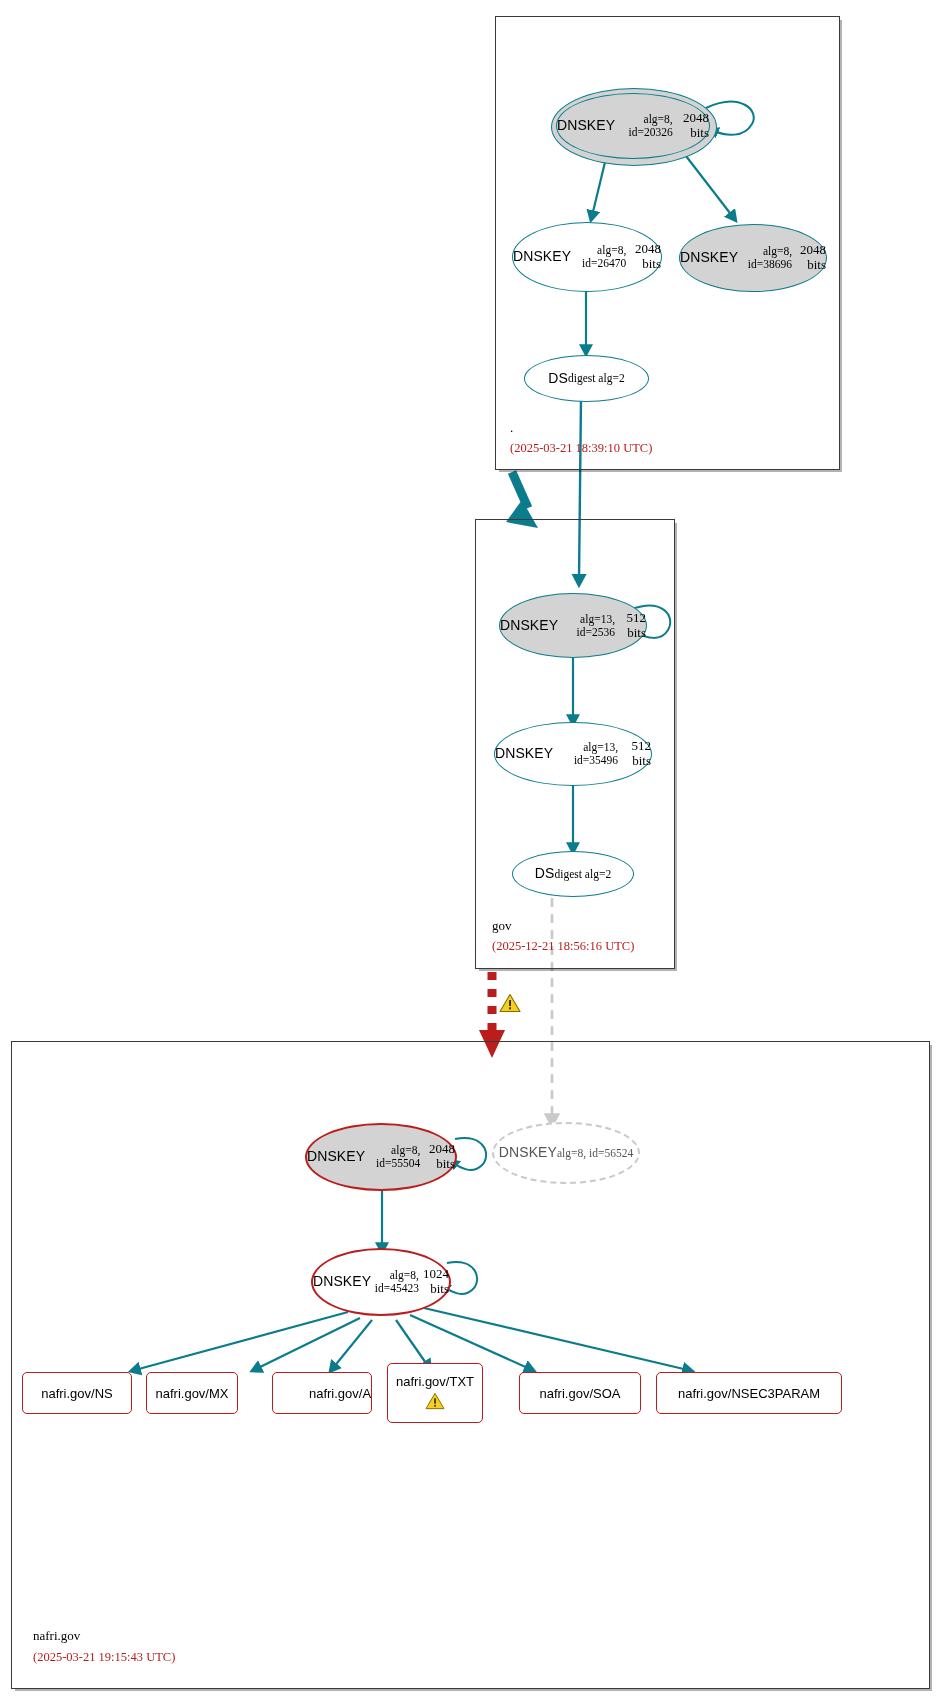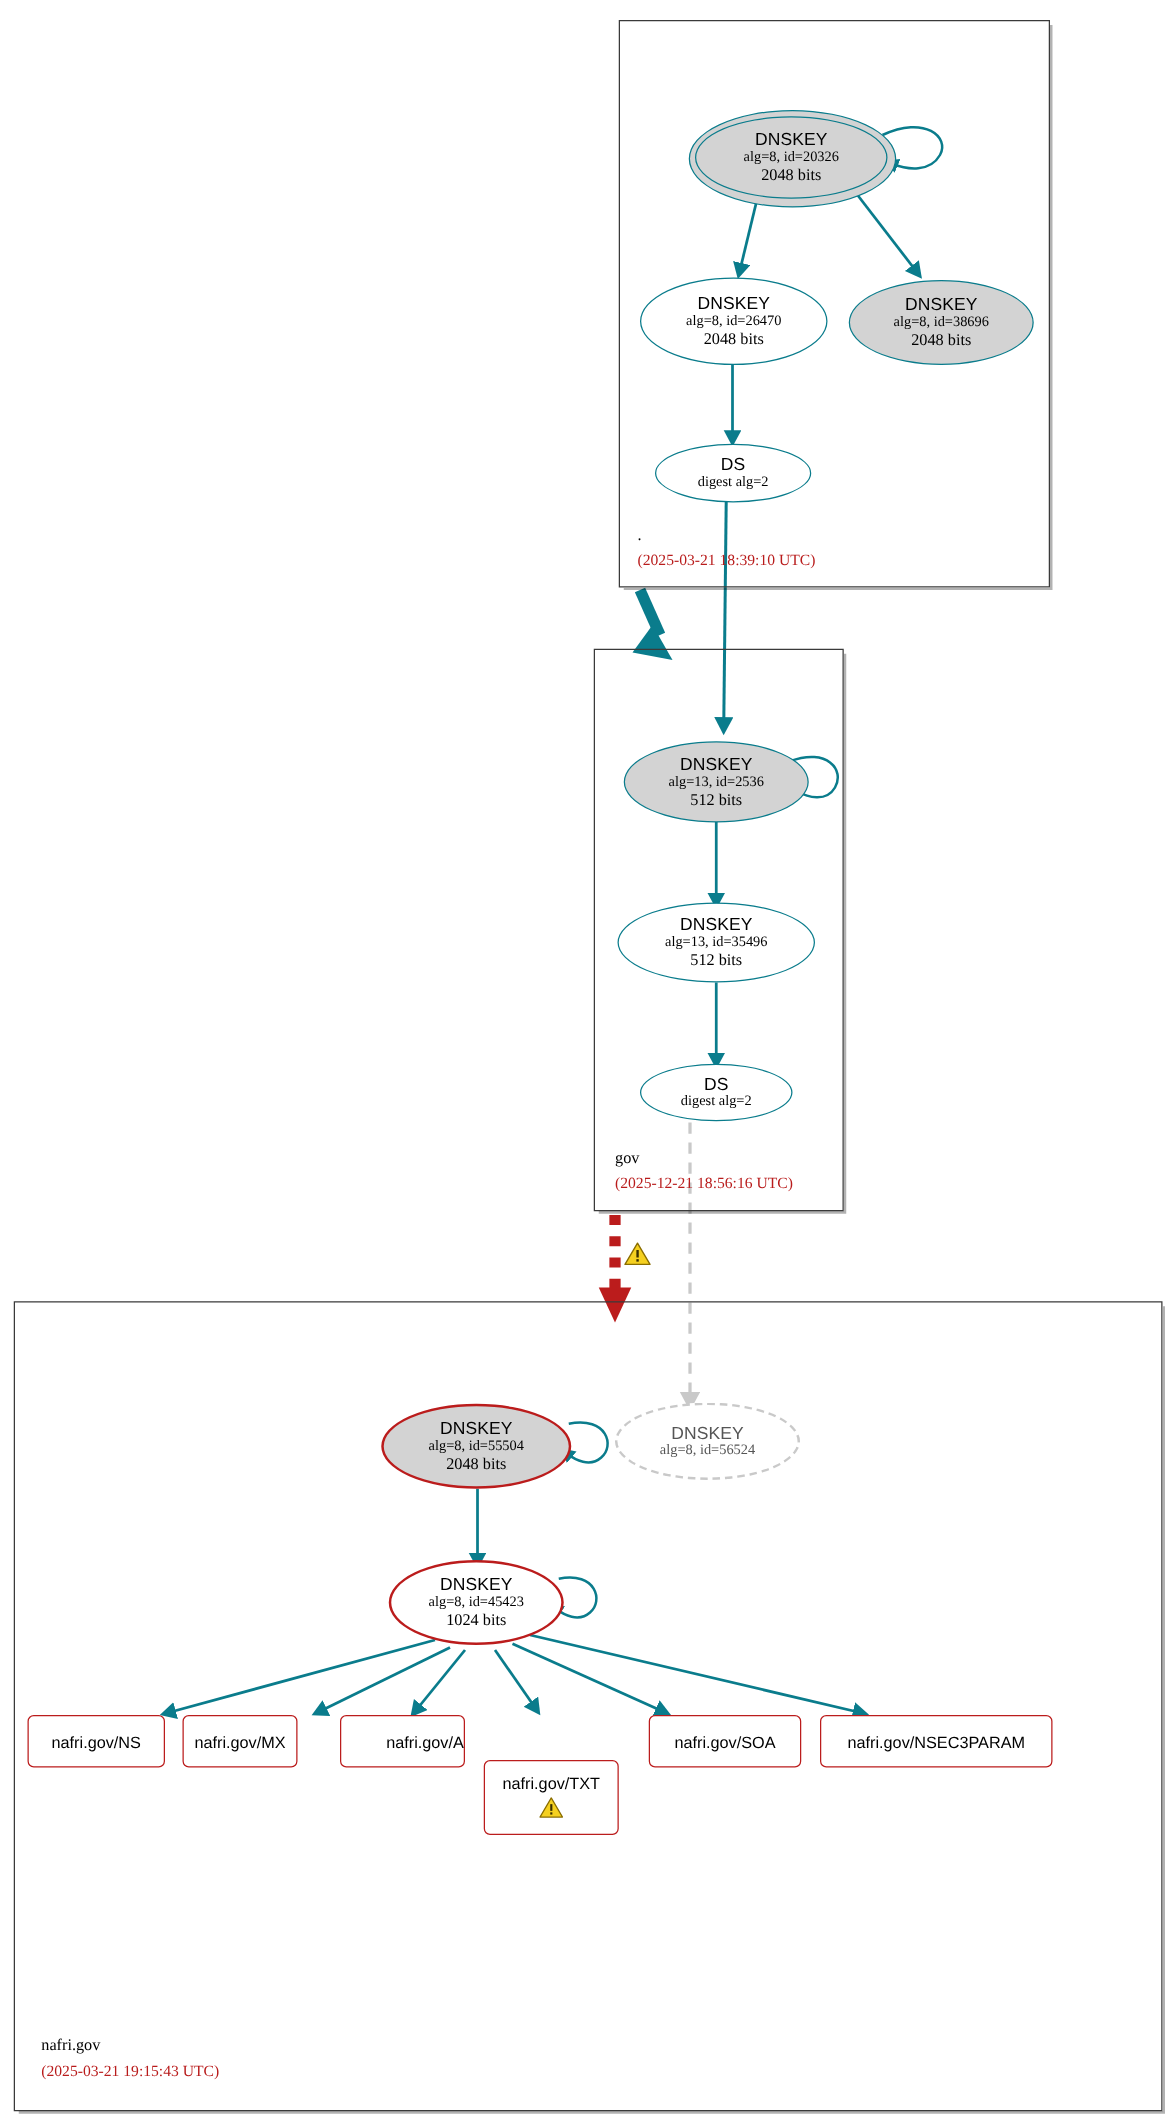--- a/index.html
+++ b/index.html
@@ -7,21 +7,21 @@
        font-family:"Liberation Serif",serif;color:#000;}
   .canvas{position:absolute;inset:0;width:941px;height:1700px;}
   svg.layer{position:absolute;left:0;top:0;width:941px;height:1700px;overflow:visible;}
 
   .zonebox{position:absolute;border:1px solid #3a3a3a;background:transparent;box-sizing:border-box;}
   .zonebox.shadow{box-shadow:3px 3px 0 -1px rgba(0,0,0,0.30);}
 
   .zonelabel{position:absolute;font-family:"Liberation Serif",serif;font-size:13px;color:#000;white-space:nowrap;}
   .zonetime{position:absolute;font-family:"Liberation Serif",serif;font-size:12.5px;color:#b91c1c;white-space:nowrap;}
 
-  .node{position:absolute;display:flex;flex-direction:column;align-items:center;justify-content:center;
+  .node{position:absolute;display:flex;flex-direction:row;align-items:center;justify-content:center;
         text-align:right;line-height:1.12;box-sizing:border-box;}
   .node .t1{font-family:"Liberation Sans",sans-serif;font-size:14px;letter-spacing:.1px;}
   .node .t2{font-family:"Liberation Serif",serif;font-size:11.5px;}
   .node .t3{font-family:Liberation Serif, serif;font-size:13px;}
 
   .ell{border-radius:50%;}
   .ell-teal{border:1.7px solid #0a7c8c;background:#ffffff;}
   .ell-teal-fill{border:1.7px solid #0a7c8c;background:#d3d3d3;}
   .ell-red{border:2px solid #bb1c1c;background:#ffffff;}
   .ell-red-fill{border:2px solid #bb1c1c;background:#d3d3d3;}
@@ -202,21 +202,21 @@
   </div>
 
   <div class="rrset" style="left:146px;top:1372px;width:92px;height:42px;">
     <span class="rlabel">nafri.gov/MX</span>
   </div>
 
   <div class="rrset" style="left:272px;top:1372px;width:100px;height:42px;padding-left:36px;">
     <span class="rlabel">nafri.gov/A</span>
   </div>
 
-  <div class="rrset" style="left:387px;top:1363px;width:108px;height:60px;margin-top:45px;">
+  <div class="rrset" style="left:387px;top:1363px;width:96px;height:60px;">
     <span class="rlabel">nafri.gov/TXT</span>
     <span style="margin-top:3px;">
       <svg width="20" height="18" viewBox="0 0 22 20">
         <path d="M11,1.5 L21,18.5 L1,18.5 z" fill="#f5d020" stroke="#8a6d00" stroke-width="1.1" stroke-linejoin="round"></path>
         <rect x="10.1" y="7" width="1.9" height="6" fill="#3a2f00"></rect>
         <rect x="10.1" y="14.3" width="1.9" height="2" fill="#3a2f00"></rect>
       </svg>
     </span>
   </div>
 

